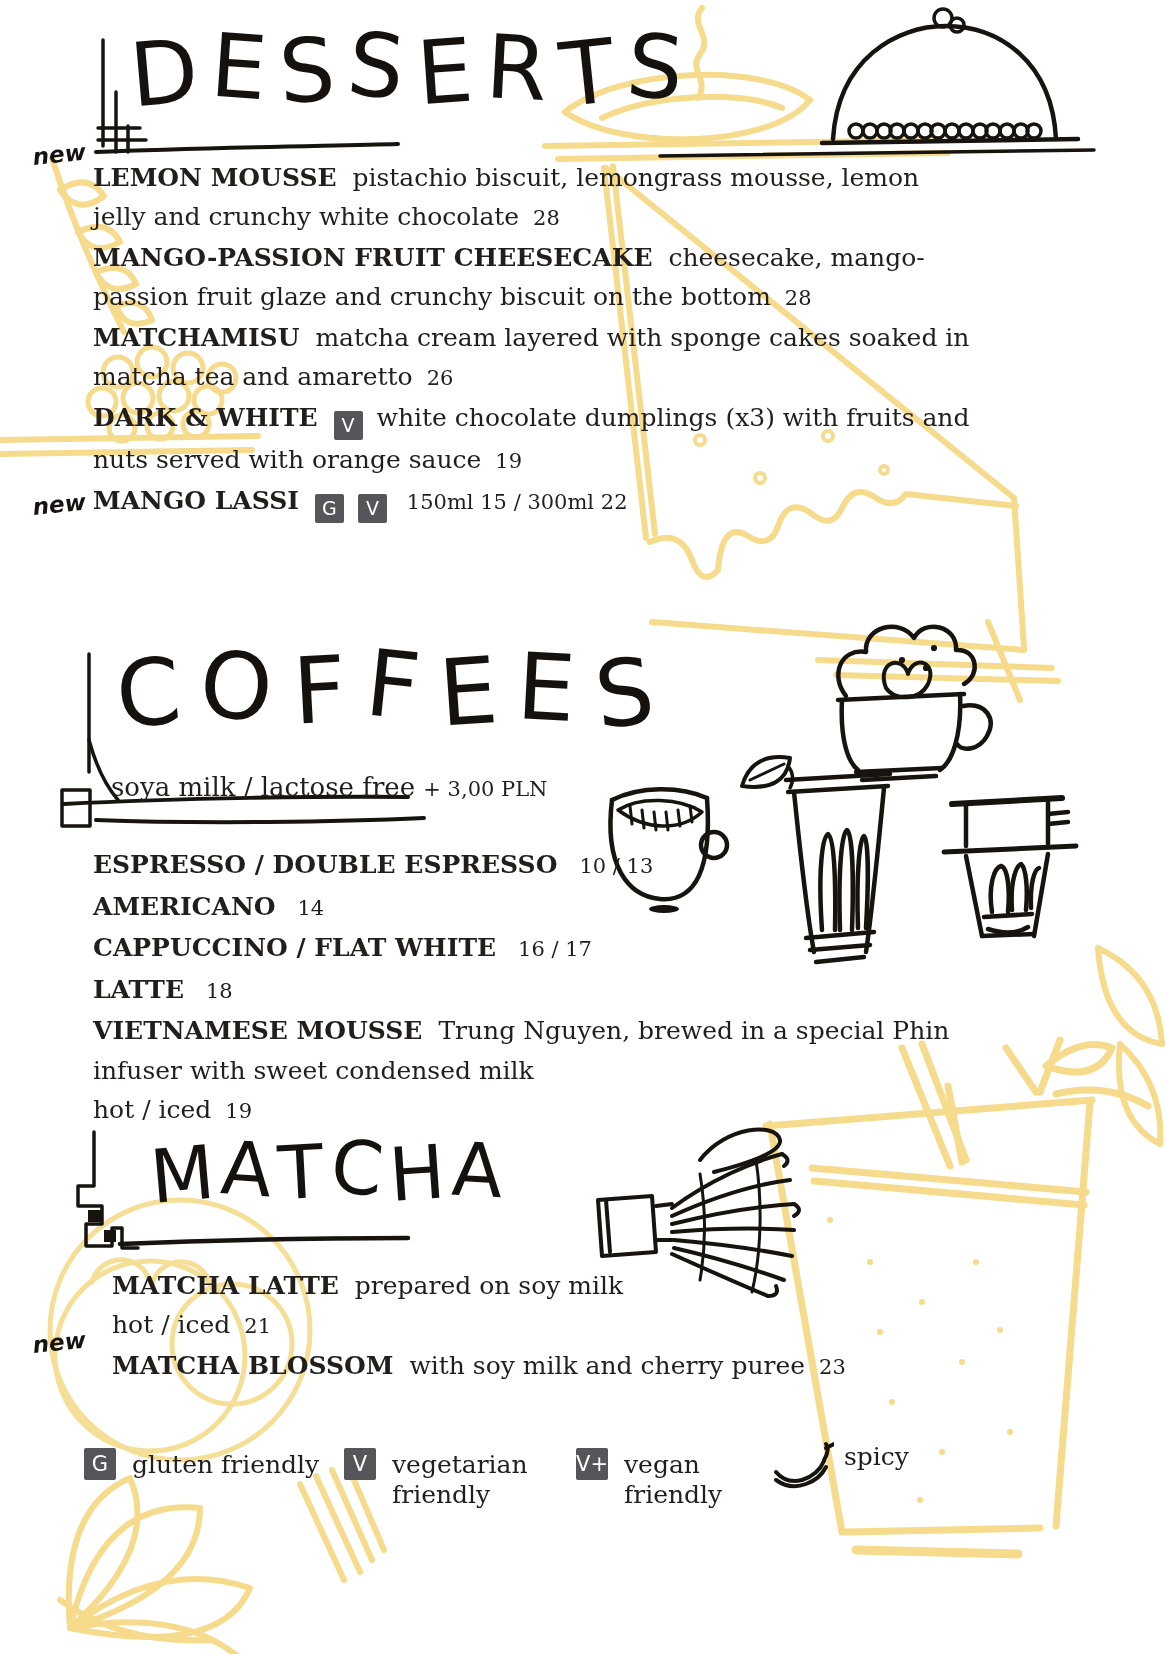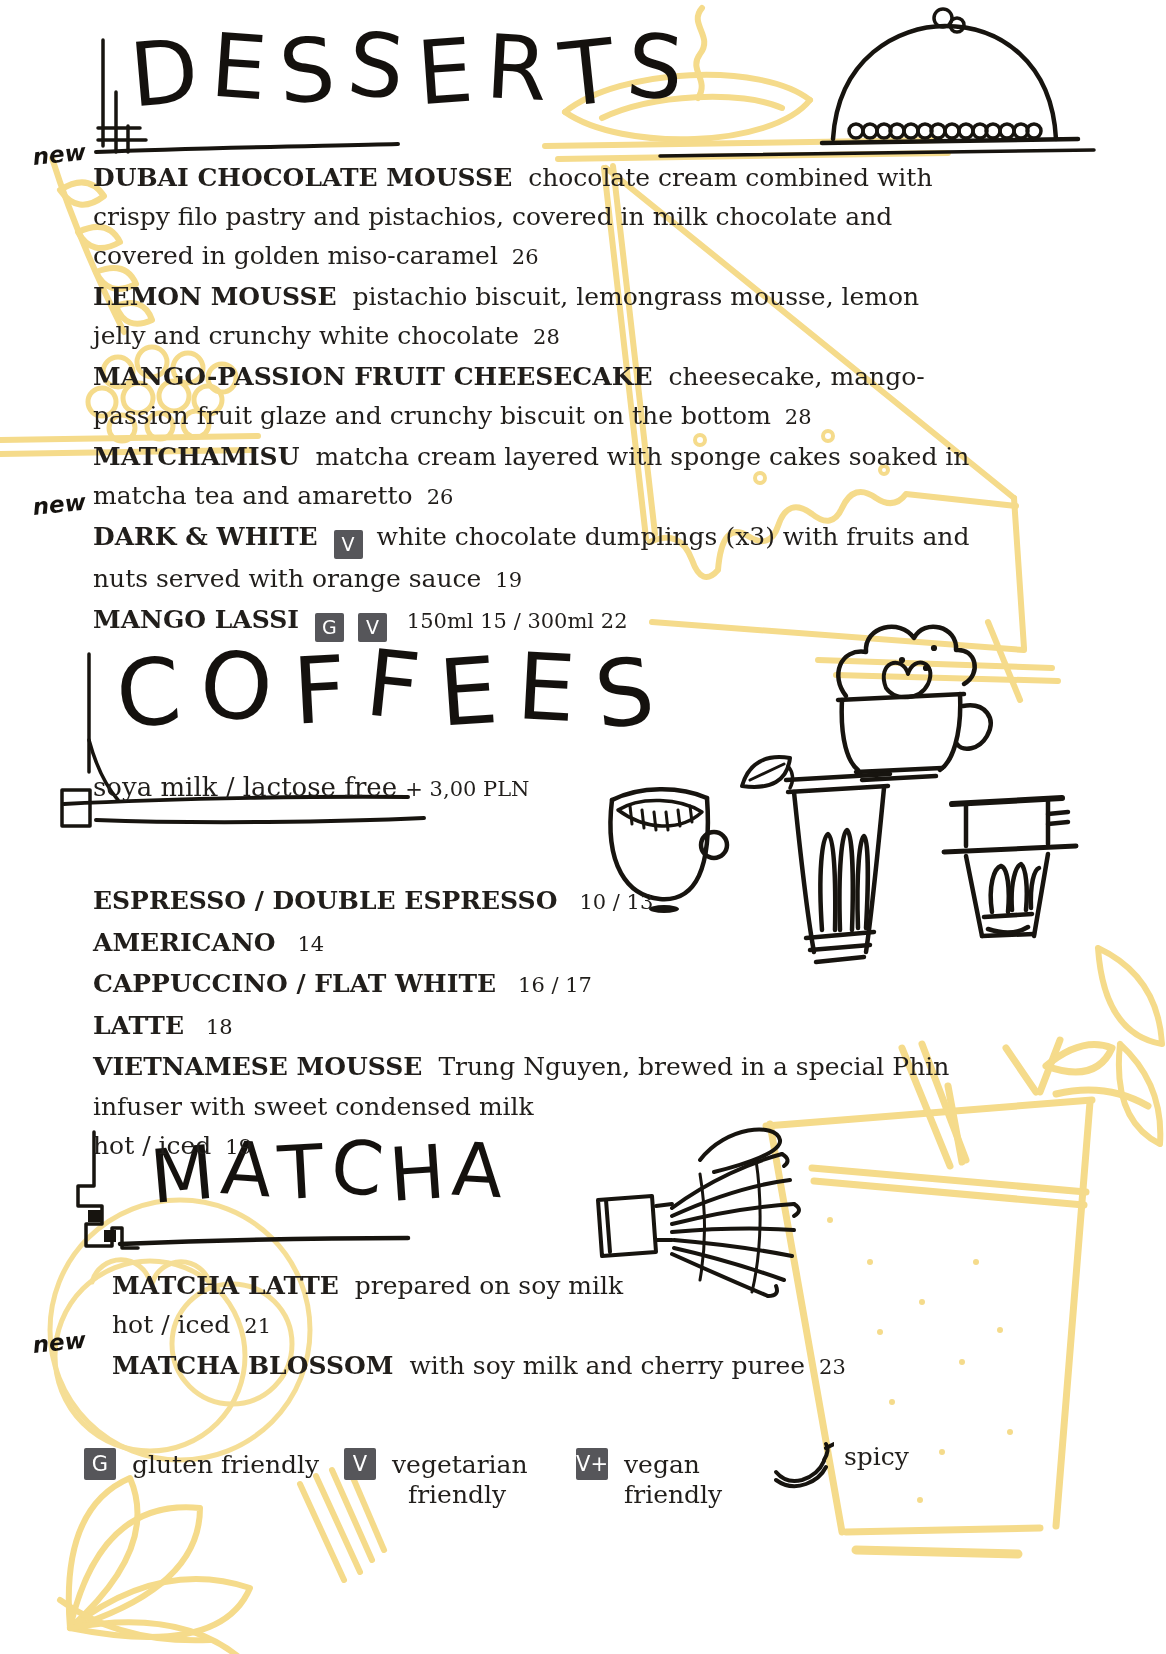--- a/index.html
+++ b/index.html
@@ -11,28 +11,28 @@
   .sketch-title{position:absolute;z-index:2;font-family:"DejaVu Sans","Liberation Sans",sans-serif;
                 color:#14110e;white-space:nowrap;}
   .sketchy span{display:inline-block;}
   #title-desserts{left:130px;top:18px;font-size:88px;letter-spacing:13px;}
   #title-coffees{left:116px;top:636px;font-size:92px;letter-spacing:20px;}
   #title-matcha{left:150px;top:1128px;font-size:74px;letter-spacing:7px;}
 
   
   .menu{position:absolute;z-index:2;font-size:25px;line-height:39px;}
   #desserts-list{left:93px;top:158px;width:878px;}
-  #coffees-list{left:93px;top:845px;width:900px;line-height:39.5px;margin-top:36px;}
+  #coffees-list{left:93px;top:845px;width:900px;line-height:39.5px;}
   #matcha-list{left:100px;top:1266px;width:780px;margin-left:12px;}
   .mi{margin:0;}
   .item-name{font-weight:700;margin-right:8px;}
   .desc{font-weight:400;}
   .price{font-size:21px;margin-left:6px;white-space:nowrap;}
   .note{position:absolute;z-index:2;font-size:26px;}
-  #coffee-note{left:93px;top:772px;}
+  #coffee-note{left:111px;top:772px;}
   .small{font-size:21px;}
 
   
   .badge{display:inline-flex;align-items:center;justify-content:center;
          width:29px;height:29px;background:#56565a;color:#fff;border-radius:2px;
          font-family:"DejaVu Sans","Liberation Sans",sans-serif;font-size:19px;
          vertical-align:-6px;margin:0 6px 0 0;}
   .legend-badge{width:32px;height:32px;font-size:21px;}
 
   
@@ -45,21 +45,21 @@
   #new-2{left:20px;top:494px;}
   #new-3{left:20px;top:1332px;}
 
   
   .legend-entry{position:absolute;z-index:2;display:flex;gap:10px;align-items:flex-start;font-size:25px;line-height:30px;}
   #legend-gluten{left:84px;top:1448px;}
   #legend-vegetarian{left:344px;top:1448px;width:210px;}
   #legend-vegan{left:576px;top:1448px;width:200px;}
   #legend-spicy{left:772px;top:1440px;}
   .legend-label{padding-top:2px;}
-  #legend-vegetarian .legend-label{width:130px;text-align:center;}
+  #legend-vegetarian .legend-label{width:130px;}
   #legend-vegan .legend-label{width:110px;}
 </style>
 </head>
 <body>
 
 <div class="page">
 
   <svg class="decor" width="1166" height="1654" viewBox="0 0 1166 1654">
 
     <g stroke="#F5DB8B" fill="none" stroke-width="6" stroke-linecap="round" stroke-linejoin="round">
@@ -309,25 +309,20 @@
     <span class="new-line2"></span>
   </div>
   <div class="new-mark" id="new-3">
     <span class="new-word">new</span>
     <span class="new-line1"></span>
     <span class="new-line2"></span>
   </div>
 
   <div class="menu" id="desserts-list">
     <p class="mi">
-      <span class="item-name">DUBAI CHOCOLATE MOUSSE</span>
-      <span class="desc">chocolate cream combined with crispy filo pastry and pistachios, covered in milk chocolate and covered in golden miso-caramel</span>
-      <span class="price">26</span>
-    </p>
-    <p class="mi">
       <span class="item-name">LEMON MOUSSE</span>
       <span class="desc">pistachio biscuit, lemongrass mousse, lemon jelly and crunchy white chocolate</span>
       <span class="price">28</span>
     </p>
     <p class="mi">
       <span class="item-name">MANGO-PASSION FRUIT CHEESECAKE</span>
       <span class="desc">cheesecake, mango-passion fruit glaze and crunchy biscuit on the bottom</span>
       <span class="price">28</span>
     </p>
     <p class="mi">

